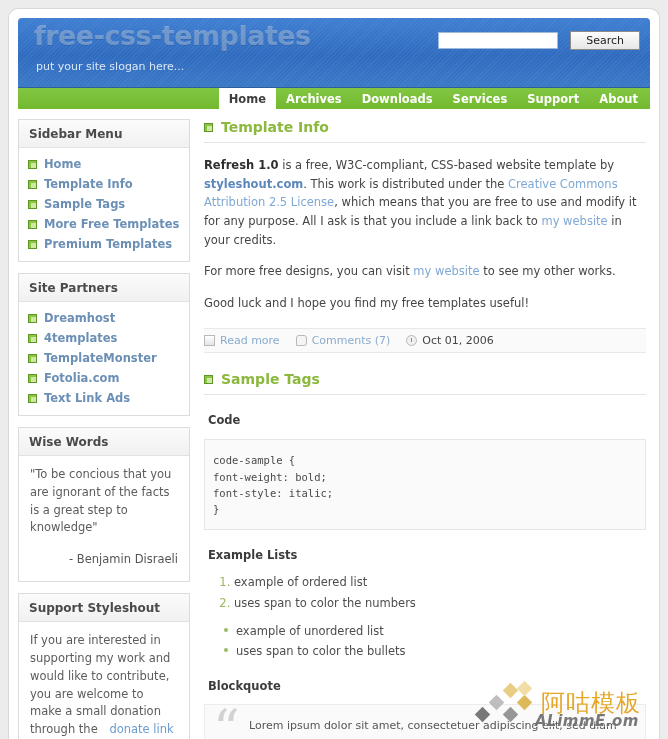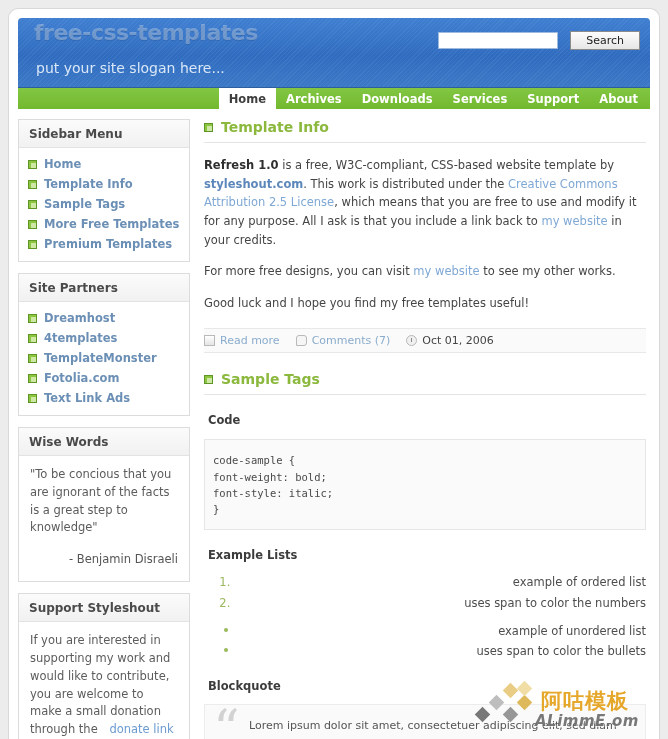--- a/index.html
+++ b/index.html
@@ -30,31 +30,31 @@
         rgba(255,255,255,0.055) 1px,
         rgba(0,0,0,0.0) 1px,
         rgba(0,0,0,0.0) 3px),
       linear-gradient(#3f7fd0, #2f6cc0 55%, #3b78c6);
     border-radius: 4px 4px 0 0;
     overflow: hidden;
   }
   #logo {
     position: absolute;
     left: 16px; top: 2px;
-    font-size: 22px;
+    font-size: 27px;
     font-weight: bold;
     letter-spacing: -0.5px;
     color: rgba(255,255,255,0.30);
     text-shadow: 0 1px 0 rgba(0,0,0,0.10);
     white-space: nowrap;
   }
   #slogan {
     position: absolute;
     left: 18px; top: 42px;
-    font-size: 14px;
+    font-size: 11px;
     color: #d9e7f7;
   }
   #search-wrap {
     position: absolute;
     right: 10px; top: 13px;
     display: flex;
     align-items: center;
   }
   #search-input {
     width: 120px; height: 17px;
@@ -224,21 +224,21 @@
     padding: 12px 8px;
     background: #fafafa;
     border: 1px solid #e6e6e6;
     font-family: "DejaVu Sans Mono", "Liberation Mono", monospace;
     font-size: 10.5px;
     color: #4a4a4a;
     line-height: 1.55;
     white-space: pre;
   }
   ol.ex, ul.ex { margin: 10px 0 0 0; padding-left: 30px; font-size: 11.5px; color: #4d4d4d; }
-  ol.ex li, ul.ex li { line-height: 1.75; text-align: right; }
+  ol.ex li, ul.ex li { line-height: 1.75; }
   ol.ex li::marker { color: #9ab85c; }
   ul.ex { list-style: none; padding-left: 18px; margin-top: 8px; }
   ul.ex li { position: relative; padding-left: 14px; }
   ul.ex li::before {
     content: ""; position: absolute; left: 2px; top: 7px;
     width: 4px; height: 4px; border-radius: 50%; background: #9ab85c;
   }
   blockquote.bq {
     margin: 11px 0 0 0;
     padding: 12px 16px 13px 44px;
@@ -267,22 +267,22 @@
     opacity: 0.92;
   }
   .wm-diamond {
     position: absolute;
     width: 11px; height: 11px;
     transform: rotate(45deg);
   }
   .wm-cn {
     position: absolute;
     left: 66px; top: 2px;
-    font-size: 21px;
-    font-weight: bold;
+    font-size: 24px;
+    font-weight: normal;
     color: #e4a11a;
     letter-spacing: 1px;
     text-shadow: 1px 1px 0 rgba(255,255,255,0.6);
   }
   .wm-en {
     position: absolute;
     left: 60px; top: 27px;
     font-size: 15px;
     font-weight: bold;
     font-style: italic;

